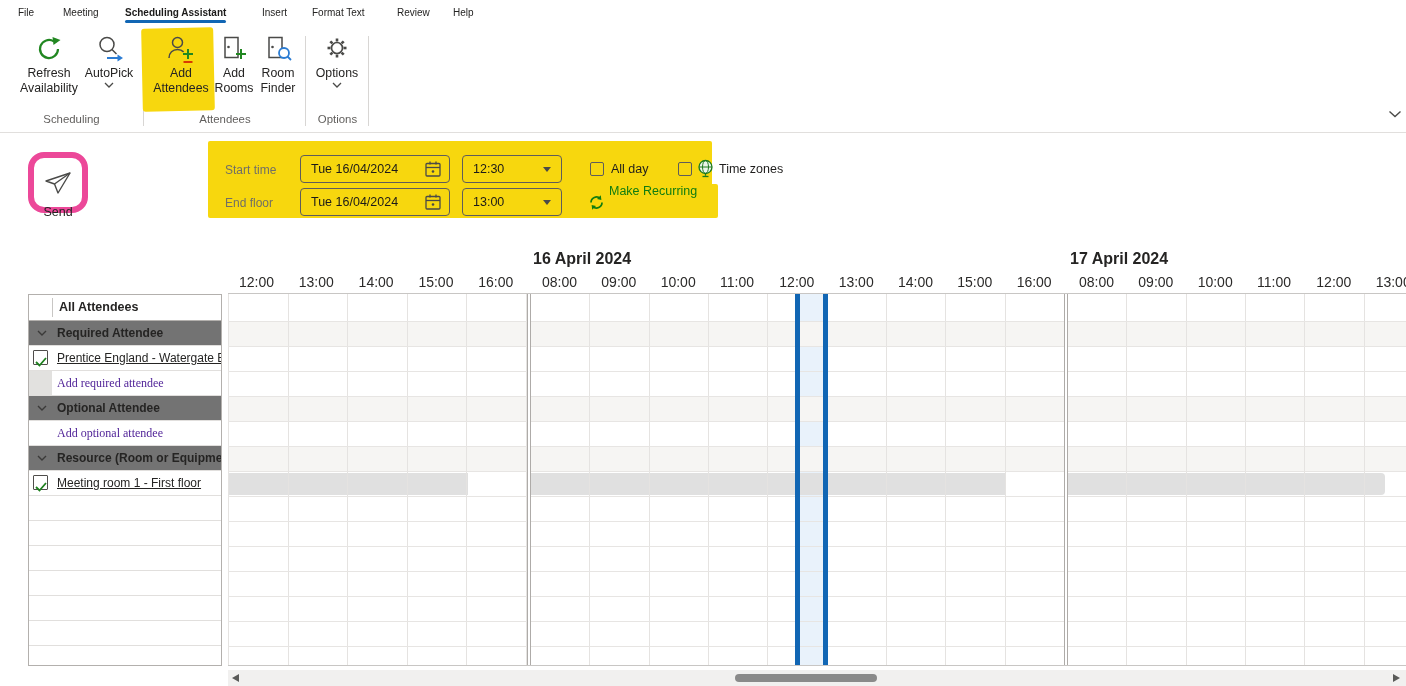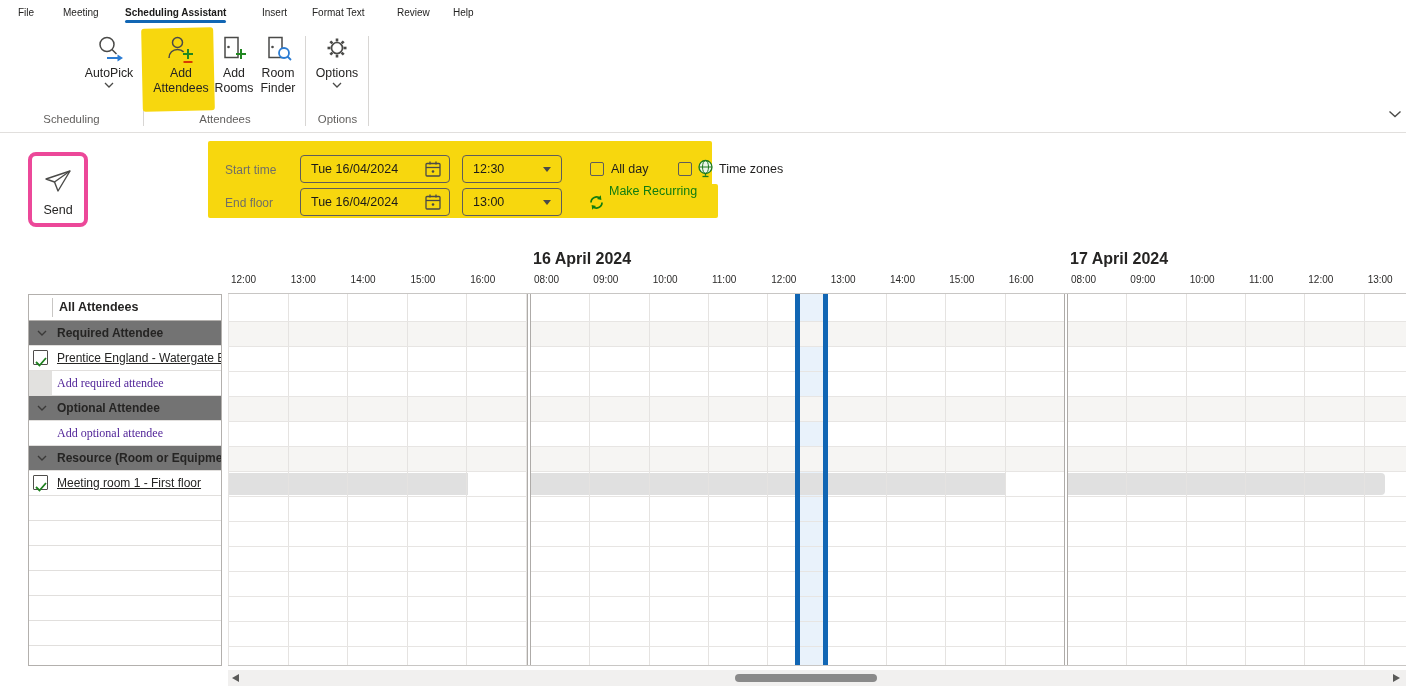--- a/index.html
+++ b/index.html
@@ -24,43 +24,43 @@
   .rbtn .icn { display:block; margin:0 auto 2px auto; }
   .grp-label { position:absolute; top:83px; font-size:11.4px; color:#605e5c; text-align:center; }
   .hl-btn { position:absolute; left:142px; top:-2px; width:72px; height:83px;
     transform:rotate(-1.2deg); border-radius:3px; z-index:0; }
   .chev { display:block; margin:1px auto 0 auto; }
 
   
   .hl { position:absolute; border-radius:2px; z-index:0; }
 
   
-  .send-btn { position:absolute; left:28px; top:152px; width:60px; height:75px; background:#fff;
-    border:4px solid #ec4899; border-radius:8px; text-align:center; cursor:pointer; z-index:2; }
+  .send-btn { position:absolute; left:28px; top:152px; width:60px; height:61px; background:#fff;
+    border:6px solid #ec4899; border-radius:16px; text-align:center; cursor:pointer; z-index:2; }
   .send-btn svg { margin-top:13px; }
   .send-label { font-size:12.5px; margin-top:6px; }
   .fld-label { position:absolute; font-size:12px; color:#716f66; z-index:2; }
   .field { position:absolute; height:28px; border:1px solid #5f5d5b; border-radius:4px;
     background:transparent; font-size:12.5px; color:#1b1a19; line-height:26px;
     padding-left:10px; z-index:2; cursor:text; }
   .field .cal { position:absolute; right:7px; top:4px; }
   .combo { cursor:pointer; }
   .combo .drop { position:absolute; right:10px; top:11px; width:0; height:0;
     border-left:4.5px solid transparent; border-right:4.5px solid transparent;
     border-top:5.5px solid #4a4a48; }
   .cbx { position:absolute; width:14px; height:14px; border:1px solid #5f5d5b; border-radius:2px;
     background:transparent; z-index:2; cursor:pointer; }
   .cbx-label { position:absolute; font-size:12.5px; color:#1f1e1d; z-index:2; }
   .recur { position:absolute; font-size:12.5px; color:#107c10; z-index:2; cursor:pointer; }
 
   
   .tl-header { position:absolute; left:228px; top:247px; width:1178px; height:46px; overflow:hidden; }
   .date-label { position:absolute; top:3px; font-size:16px; font-weight:700; color:#252423; white-space:nowrap; }
   .day-hours { position:absolute; top:27px; height:18px; display:flex; }
-  .day-hours .hcell { flex:1; font-size:10px; color:#2b2a29; padding-left:3px; white-space:nowrap; overflow:visible; }
+  .day-hours .hcell { flex:1; font-size:14px; color:#2b2a29; padding-left:3px; white-space:nowrap; overflow:visible;margin-left:8px; }
 
   
   .panel { position:absolute; left:28px; top:294px; width:194px; height:372px;
     border:1px solid #b3b0ad; background:#fff; overflow:hidden; }
   .panel-header { position:relative; height:26px; border-bottom:1px solid #b3b0ad;
     font-size:12.5px; font-weight:700; line-height:25px; }
   .panel-header .hdr-div { position:absolute; left:23px; top:3px; bottom:3px; width:1px; background:#c8c6c4; }
   .panel-header .hdr-txt { position:absolute; left:30px; }
   .prow { position:relative; height:25px; border-bottom:1px solid #e1dfdd; font-size:12px;
     line-height:24px; white-space:nowrap; overflow:hidden; }
@@ -113,20 +113,28 @@
     <span class="menu-item" style="left:453px">Help</span>
   </nav>
 
   <div class="ribbon">
     <div class="grp-divider" style="left:143px"></div>
     <div class="grp-divider" style="left:305px"></div>
     <div class="grp-divider" style="left:368px"></div>
 
     <div class="hl-btn" style="background:#F7D70E"></div>
 
+    <div class="rbtn" style="left:14px;width:70px">
+      <svg class="icn" width="30" height="30" viewBox="0 0 30 30">
+        <path d="M24 15a9 9 0 1 1-4.2-7.6" fill="none" stroke="#218721" stroke-width="2.2"></path>
+        <polygon points="18.5,3 26.5,6 19.5,11" fill="#218721"></polygon>
+      </svg>
+      <span>Refresh</span><br>
+      <span>Availability</span>
+    </div>
 
     <div class="rbtn" style="left:84px;width:50px">
       <svg class="icn" width="30" height="30" viewBox="0 0 30 30">
         <circle cx="13" cy="10.5" r="7" fill="none" stroke="#4a4a48" stroke-width="1.5"></circle>
         <line x1="18" y1="15.5" x2="22.5" y2="20" stroke="#4a4a48" stroke-width="1.5"></line>
         <line x1="13" y1="24" x2="24" y2="24" stroke="#2b7cd3" stroke-width="2"></line>
         <polygon points="23.5,20.5 29,24 23.5,27.5" fill="#2b7cd3"></polygon>
       </svg>
       <span>AutoPick</span>
       <svg class="chev" width="10" height="6" viewBox="0 0 10 6">

